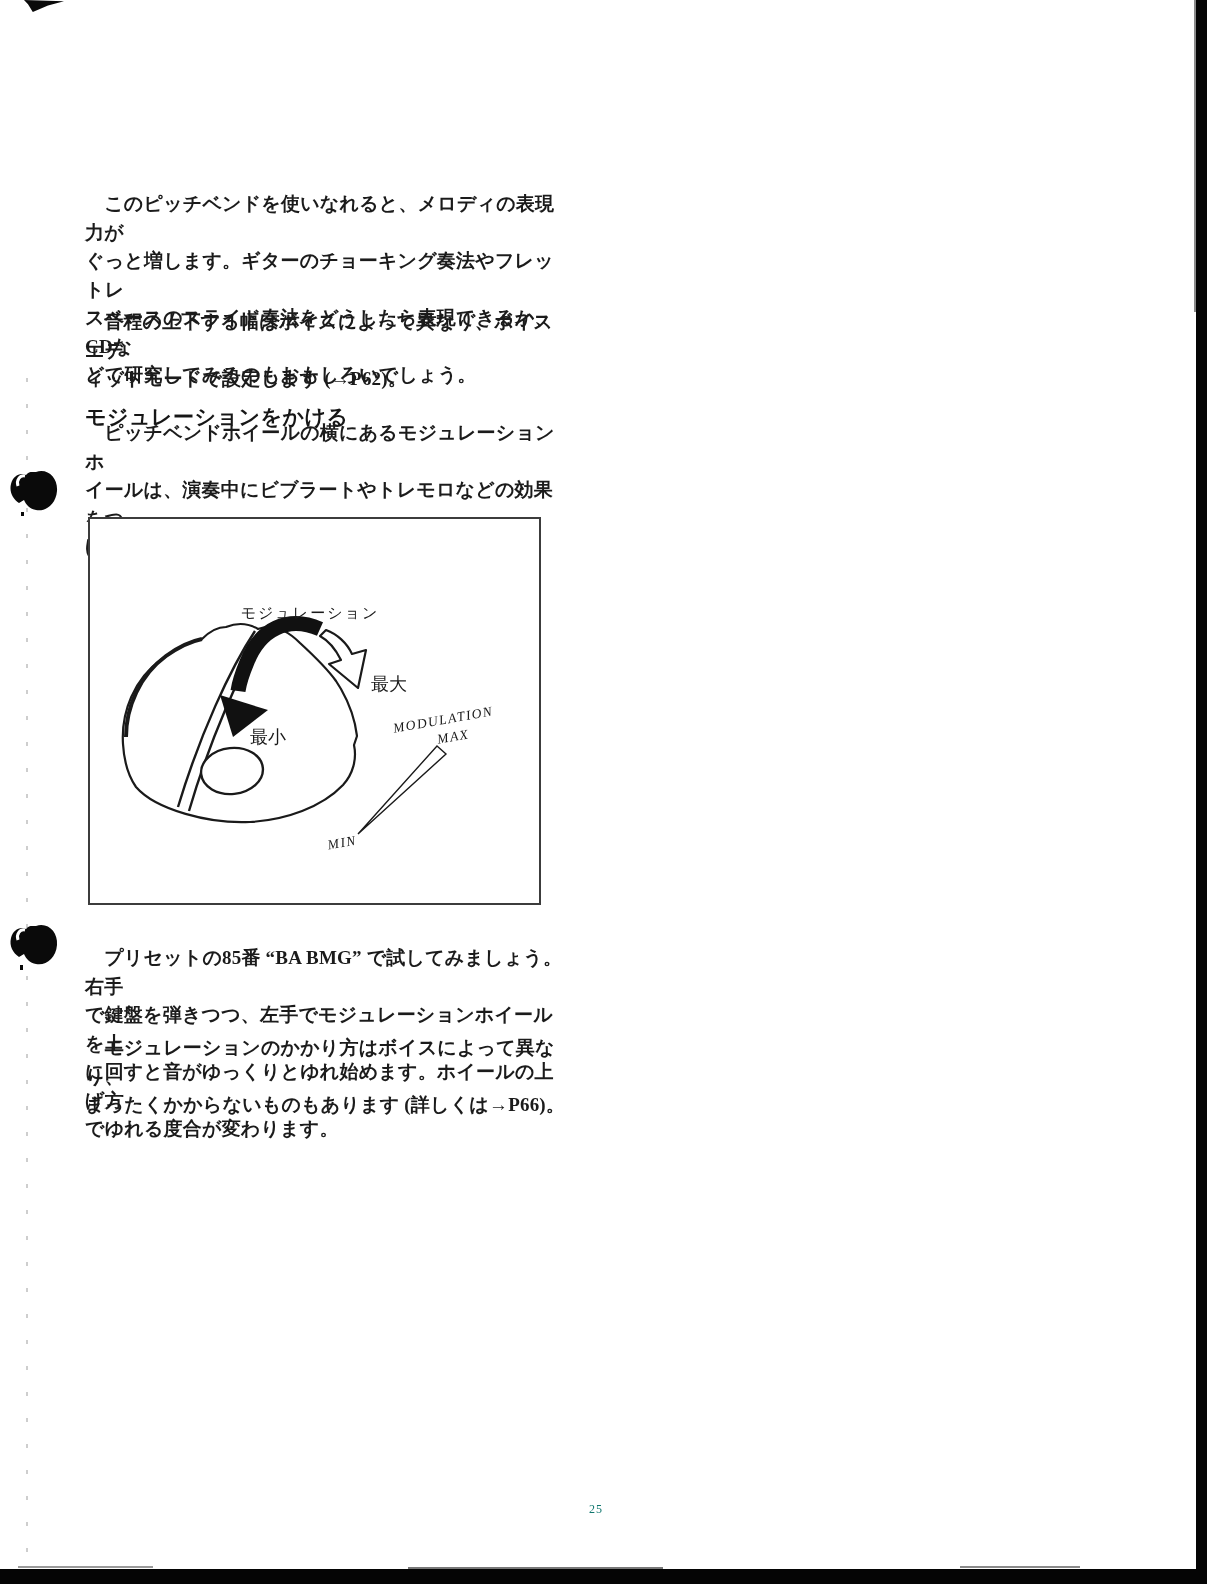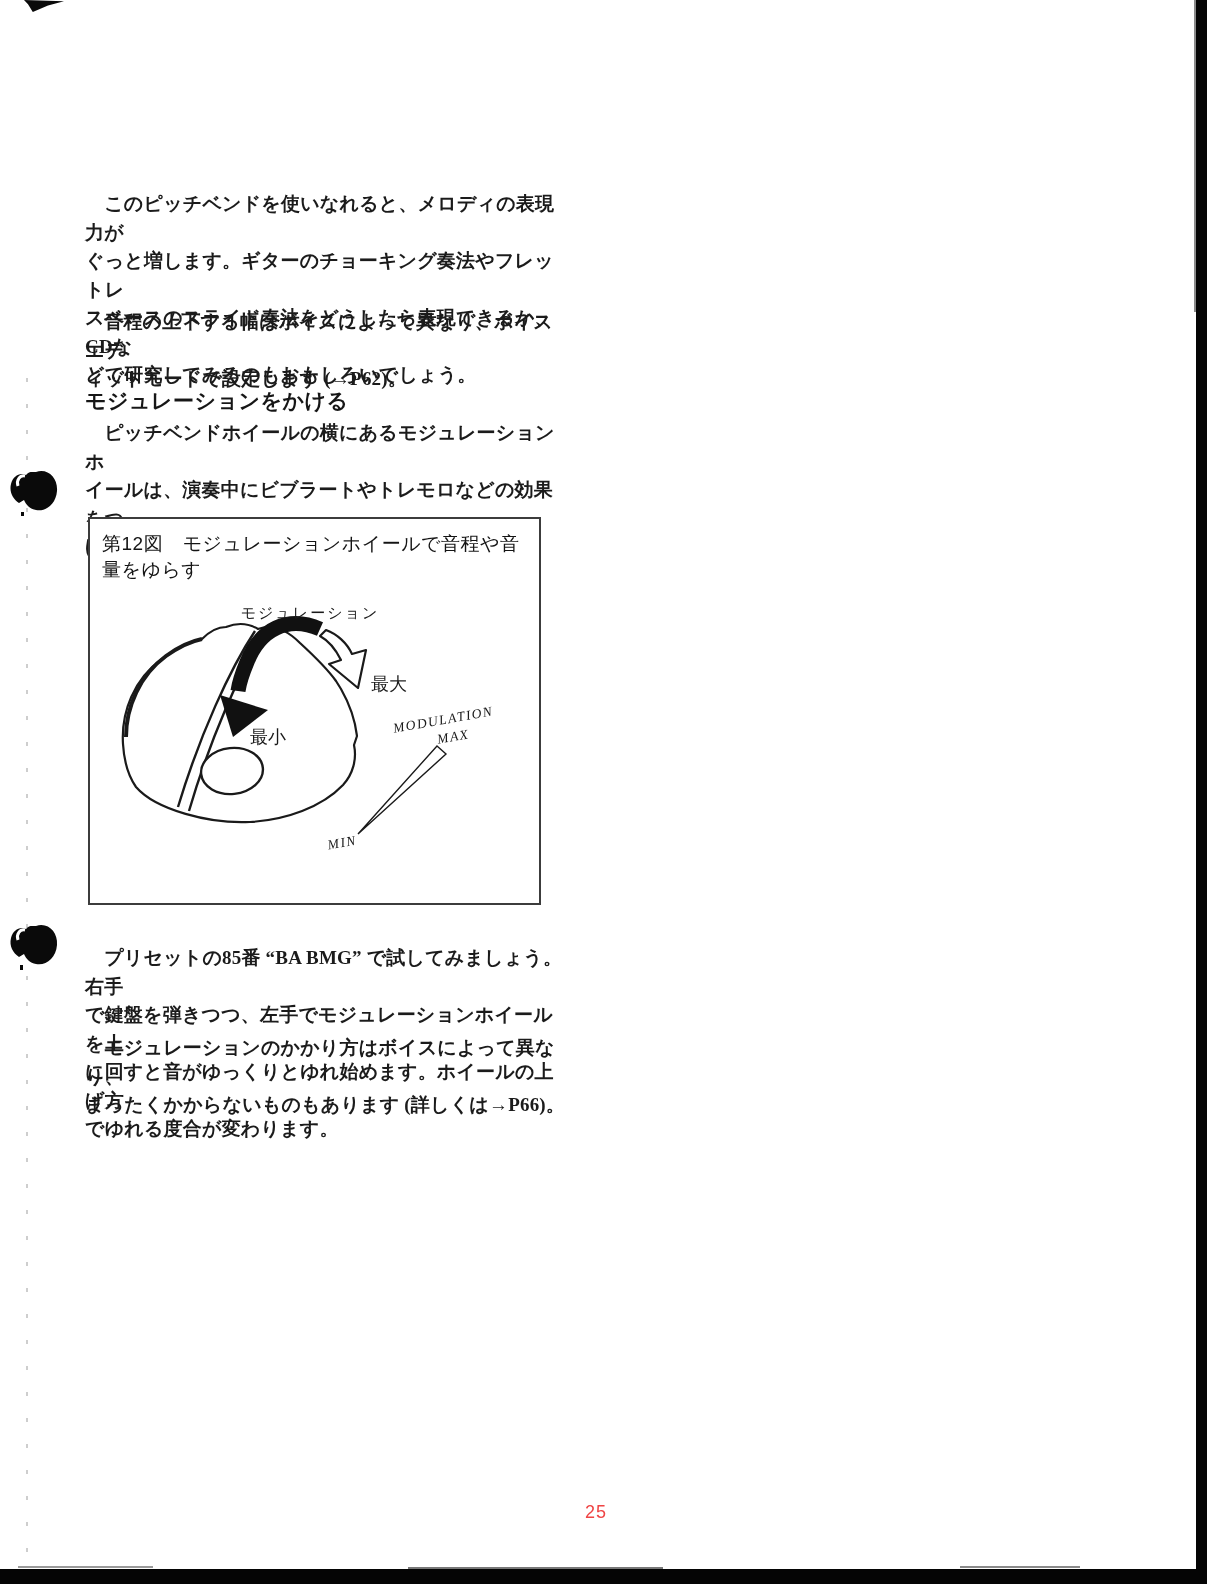--- a/index.html
+++ b/index.html
@@ -32,26 +32,26 @@
     left:85px;width:482px;
     font-size:19px;line-height:28.5px;
     color:#1b1b1b;
     white-space:pre-line;
     letter-spacing:.2px;
     font-weight:bold;
   }
   .heading{
     left:85px;width:482px;
     font-family:"Liberation Sans","DejaVu Sans",sans-serif;
-    font-weight:bold;font-size:21px;color:#161616;letter-spacing:.5px;
+    font-weight:bold;font-size:21px;color:#161616;letter-spacing:.5px;margin-top:16px;
   }
   .page-number{
     left:566px;top:1502px;width:60px;
-    font-family:Liberation Sans, sans-serif;
-    font-size:18px;color:#ef4444;text-align:center;letter-spacing:1px;
+    font-family:Liberation Serif, serif;
+    font-size:12px;color:#0f766e;text-align:center;letter-spacing:1px;
   }
   
   .figure-box{
     left:88px;top:517px;width:449px;height:384px;
     border:2px solid #3c3c3c;
     background:#fff;
   }
   .figure-title{
     position:absolute;left:12px;top:12px;width:430px;
     font-family:"Liberation Sans","DejaVu Sans",sans-serif;
@@ -98,21 +98,20 @@
 <div class="abs para" style="top:308px;">　音程の上下する幅はボイスによって異なり、ボイスエデ
 ィットモードで設定します (→P62)。</div>
 
 <div class="abs heading" style="top:387px;">モジュレーションをかける</div>
 
 <div class="abs para" style="top:419px;">　ピッチベンドホイールの横にあるモジュレーションホ
 イールは、演奏中にビブラートやトレモロなどの効果をつ
 けるためのものです。</div>
 
 <div class="abs figure-box">
-  <div class="figure-title">第12図　モジュレーションホイールで音程や音量をゆらす</div>
 
   <svg class="figure-svg" width="449" height="384" viewBox="0 0 449 384">
 
     <path d="M33 225 C31 193, 44 160, 72 140 C88 128, 102 122, 112 120 C120 112, 128 108, 136 108 C146 104, 158 104, 168 110 C184 104, 198 112, 210 124 C222 135, 236 148, 246 162 L251 170 C259 184, 265 200, 267 217 L264 226 C267 240, 263 255, 253 266 C232 288, 196 301, 160 303 C120 305, 66 291, 46 268 C37 255, 34 242, 33 225 Z" fill="#ffffff" stroke="#1a1a1a" stroke-width="2.2" stroke-linejoin="round"></path>
 
     <path d="M36 218 C36 188, 50 156, 76 137 C90 127, 102 122, 112 120" fill="none" stroke="#1a1a1a" stroke-width="4"></path>
 
     <path d="M165 112 C140 150, 110 215, 88 288" fill="none" stroke="#1a1a1a" stroke-width="2.4"></path>
     <path d="M174 113 C150 153, 120 220, 99 292" fill="none" stroke="#1a1a1a" stroke-width="2.4"></path>
 

